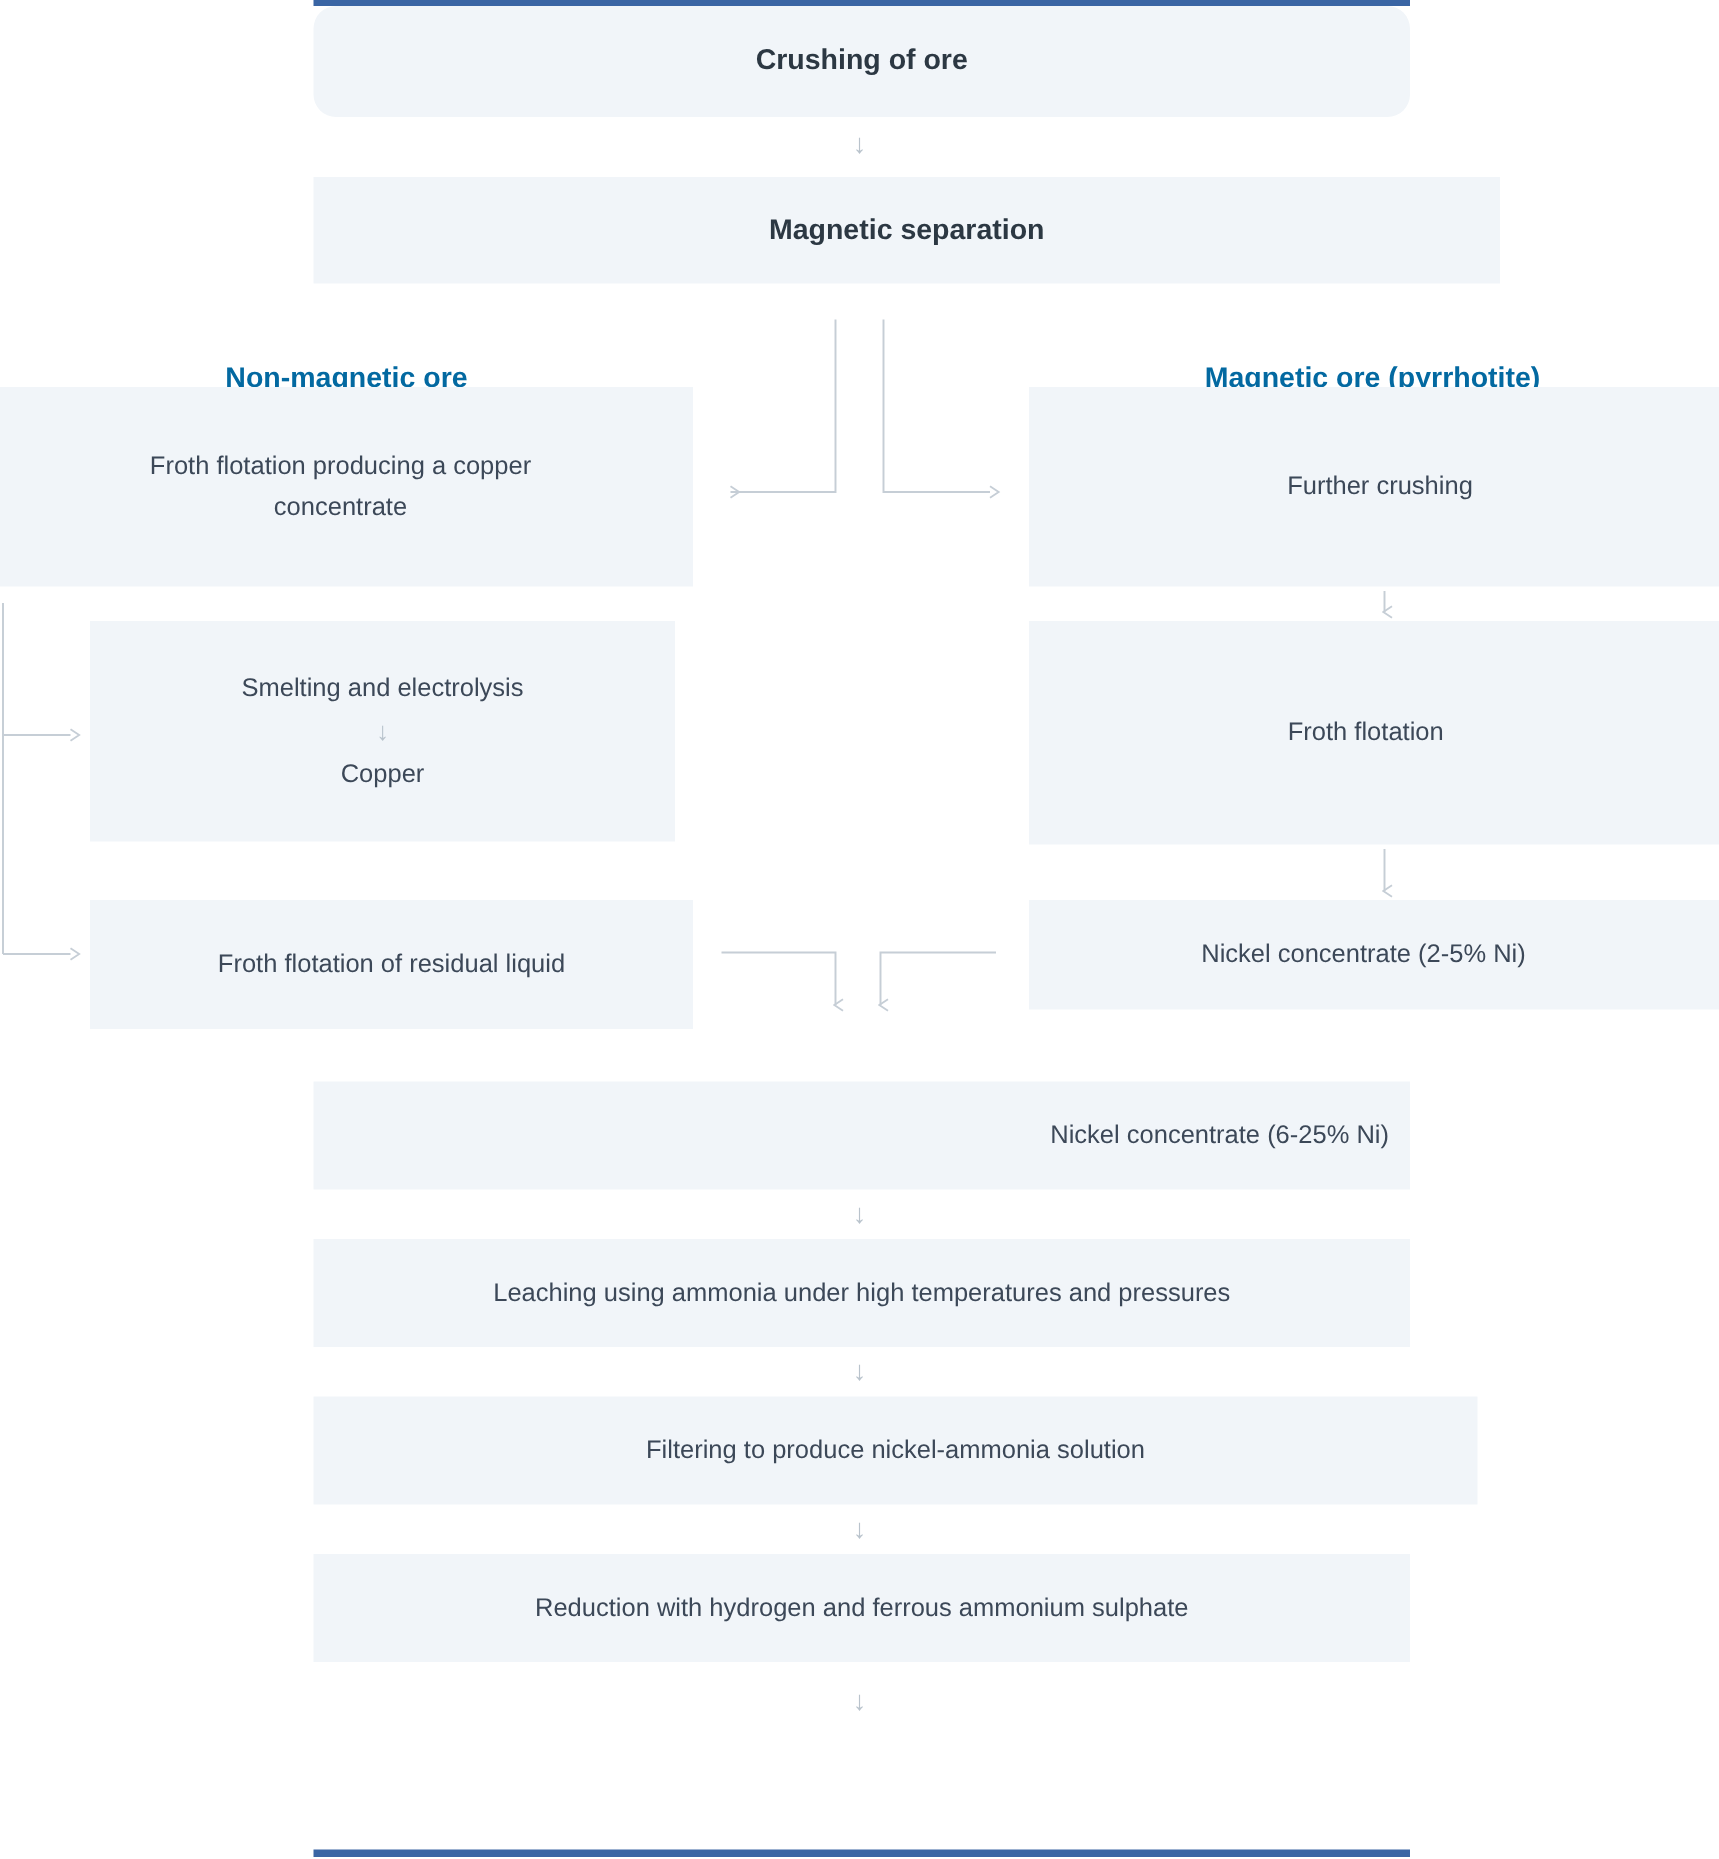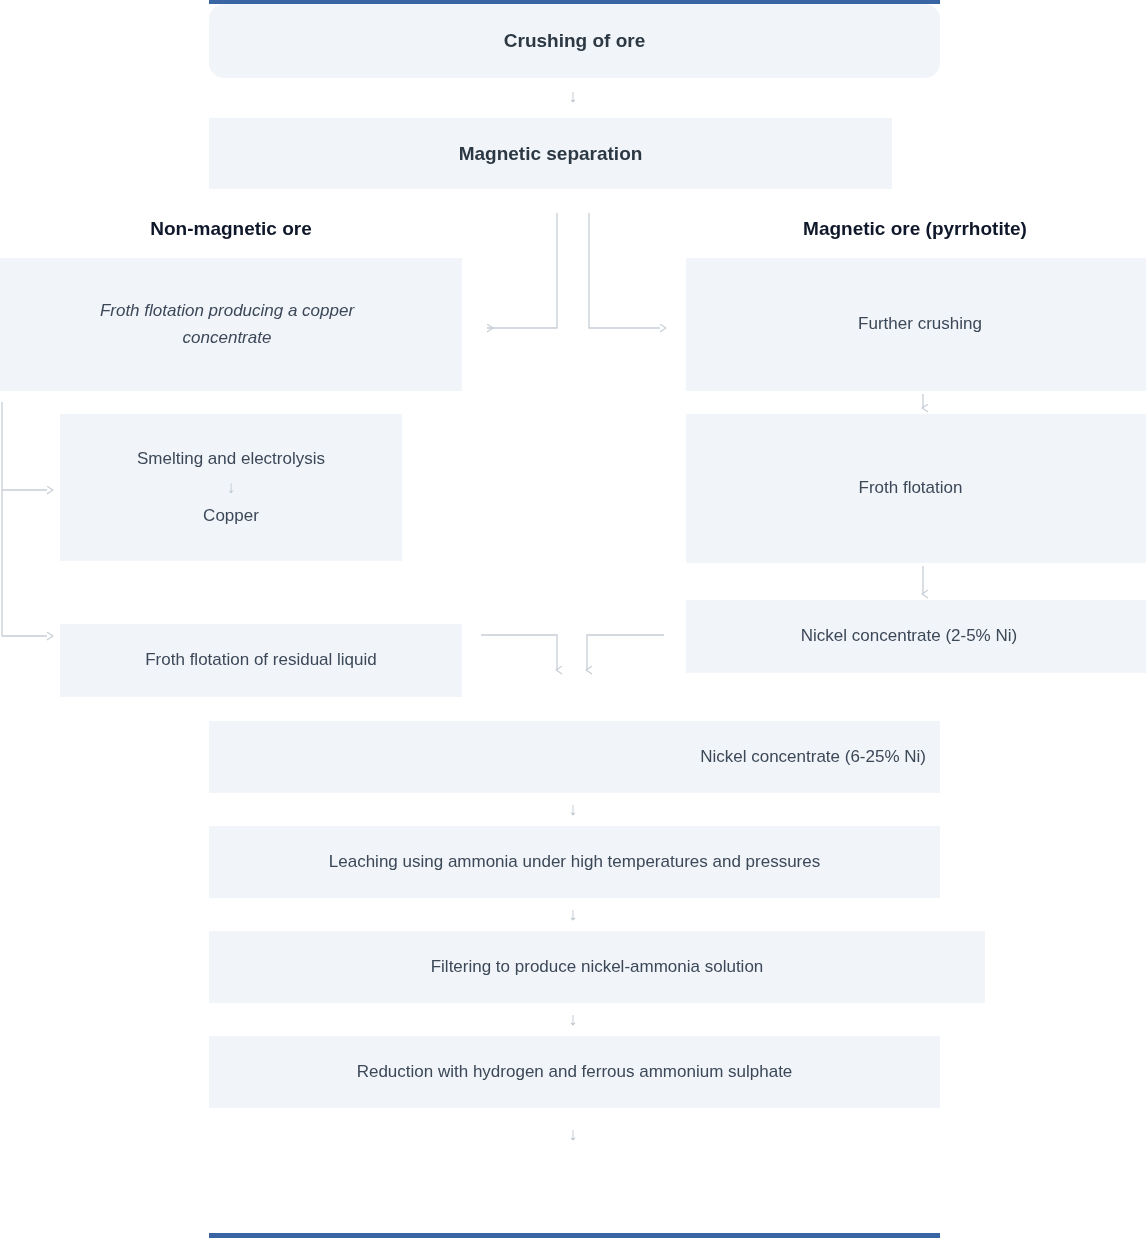--- a/index.html
+++ b/index.html
@@ -52,21 +52,22 @@
   }
   .glabel {
     position: absolute;
     color: #49b css;
     font-weight: bold;
     font-size: 19px;
     text-align: center;
     white-space: nowrap;
   }
   .glabel {
-    color: #0f172a;
+    color: #0369a1;
+    margin-top: 24px;
   }
   .v-arrow {
     position: absolute;
     color: #b9c3cc;
     font-size: 18px;
     line-height: 1;
     text-align: center;
     user-select: none;
   }
   svg.connectors {
@@ -86,50 +87,50 @@
   <div class="edge-bar" style="left:209px; top:0px; width:731px; height:4px;"></div>
 
   <div class="node bold" style="left:209px; top:4px; width:731px; height:74px;border-radius:15px;">
     <span>Crushing of ore</span>
   </div>
 
   <div class="v-arrow" style="left:555px; top:87px; width:36px;">
     <span>↓</span>
   </div>
 
-  <div class="node bold" style="left:209px; top:118px; width:683px; height:71px;">
+  <div class="node bold" style="left:209px; top:118px; width:791px; height:71px;">
     <span>Magnetic separation</span>
   </div>
 
   <div class="glabel" style="left:81px; top:218px; width:300px;">
     <span>Non-magnetic ore</span>
   </div>
   <div class="glabel" style="left:765px; top:218px; width:300px;">
     <span>Magnetic ore (pyrrhotite)</span>
   </div>
 
   <div class="node" style="left:-8px; top:258px; width:470px; height:133px;">
-    <span style="max-width:345px; display:block;font-style:italic;">Froth flotation producing a copper concentrate</span>
+    <span style="max-width:345px; display:block;">Froth flotation producing a copper concentrate</span>
   </div>
 
   <div class="node" style="left:686px; top:258px; width:468px; height:133px;">
     <span style="">Further crushing</span>
   </div>
 
-  <div class="node stack" style="left:60px; top:414px; width:342px; height:147px;">
+  <div class="node stack" style="left:60px; top:414px; width:390px; height:147px;">
     <span>Smelting and electrolysis</span>
     <span class="sub-arrow">↓</span>
     <span>Copper</span>
   </div>
 
   <div class="node" style="left:686px; top:414px; width:468px; height:149px;">
     <span style="margin-right:19px;">Froth flotation</span>
   </div>
 
-  <div class="node" style="left:60px; top:600px; width:402px; height:73px;margin-top:24px;">
+  <div class="node" style="left:60px; top:600px; width:402px; height:86px;">
     <span>Froth flotation of residual liquid</span>
   </div>
 
   <div class="node" style="left:686px; top:600px; width:468px; height:73px;">
     <span style="margin-right:22px;">Nickel concentrate (2-5% Ni)</span>
   </div>
 
   <div class="node" style="left:209px; top:721px; width:731px; height:72px;justify-content:flex-end;">
     <span>Nickel concentrate (6-25% Ni)</span>
   </div>

